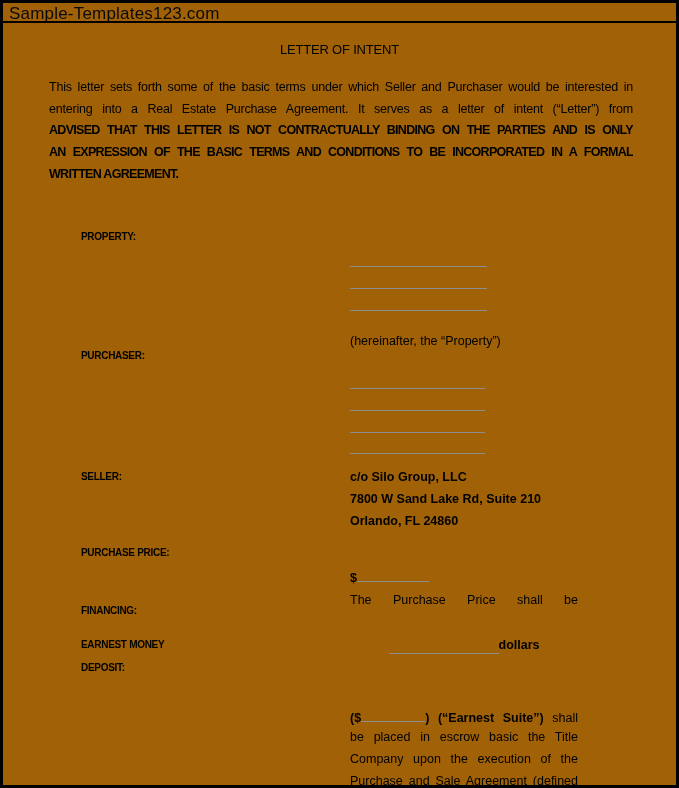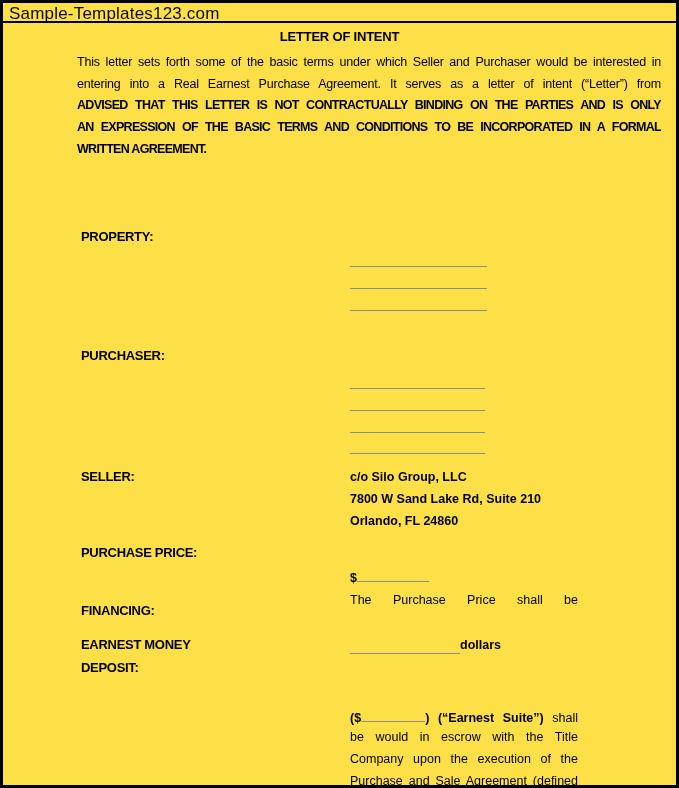--- a/index.html
+++ b/index.html
@@ -1,97 +1,98 @@
 <!DOCTYPE html>
 <html><head>
 <meta charset="utf-8">
 <style>
   html, body { margin: 0; padding: 0; background: #ffffff; }
   .page {
     position: relative;
     width: 679px;
     height: 788px;
     box-sizing: border-box;
-    background: #fde047;
+    background: #a16207;
     border: 3px solid #000000;
     font-family: "Liberation Sans", "DejaVu Sans", sans-serif;
     color: #000000;
     overflow: hidden;
   }
   .watermark {
     position: absolute; left: 6px; top: 1px;
     font-size: 17px; letter-spacing: 0.2px; color: #0a0a0a;
     white-space: nowrap;
   }
   .rule {
     position: absolute; left: 0; right: 0; top: 18px;
     height: 2px; background: #000000;
   }
   .title {
-    position: absolute; left: 0; right: 0; top: 26px;
-    text-align: center; font-weight: bold; font-size: 13px;
+    position: absolute; left: 0; right: 0; top: 39px;
+    text-align: center; font-weight: normal; font-size: 13px;
     letter-spacing: -0.2px;
   }
   .intro {
-    position: absolute; left: 46px; top: 49px; width: 584px; margin-left: 28px;
+    position: absolute; left: 46px; top: 74px; width: 584px;
   }
   .il {
     height: 21.7px; line-height: 21.7px;
     font-size: 12.5px; letter-spacing: -0.2px;
     white-space: nowrap; overflow: hidden;
     text-align: justify; text-align-last: justify;
   }
   .il.last { text-align-last: left; }
   .b { font-weight: bold; }
   .bi { font-weight: bold; font-style: italic; }
   .caps { letter-spacing: -0.7px; }
   .blank {
     display: inline-block; height: 14px;
     border-bottom: 1px solid #8d8d8d;
     vertical-align: baseline;
   }
   .blank.dark { border-bottom: 2px solid #2b2b2b; height: 13px; }
   .lbl {
     position: absolute; left: 78px;
-    font-weight: bold; font-size: 13px; letter-spacing: -0.3px;
+    font-weight: bold; font-size: 10px; letter-spacing: -0.3px;
     line-height: 16px; white-space: nowrap;
   }
   .rc {
     position: absolute; left: 347px; width: 228px;
     font-size: 12.5px; line-height: 17px; white-space: nowrap; overflow: hidden;
   }
   .just { text-align: justify; text-align-last: justify; margin-top: 47px; }
-  .flexline { display: flex; justify-content: flex-start; align-items: flex-end; }
+  .flexline { display: flex; justify-content: center; align-items: flex-end; }
   .ublock {
     position: absolute; left: 347px; height: 16px;
     border-bottom: 1px solid #8d8d8d;
   }
 </style>
 </head>
 <body>
 
 <div class="page">
 
   <div class="watermark">Sample-Templates123.com</div>
   <div class="rule"></div>
 
   <div class="title">LETTER OF INTENT</div>
 
   <div class="intro">
     <div class="il">This letter sets forth some of the basic terms under which Seller and Purchaser would be interested in</div>
-    <div class="il">entering into a Real Earnest Purchase Agreement.  It serves as a letter of intent (“Letter”) from</div>
+    <div class="il">entering into a Real Estate Purchase Agreement.  It serves as a letter of intent (“Letter”) from</div>
     <div class="il b caps">ADVISED THAT THIS LETTER IS NOT CONTRACTUALLY BINDING ON THE PARTIES AND IS ONLY</div>
     <div class="il b caps">AN EXPRESSION OF THE BASIC TERMS AND CONDITIONS TO BE INCORPORATED IN A FORMAL</div>
     <div class="il b caps last">WRITTEN AGREEMENT.</div>
   </div>
 
   <div class="lbl" style="top:226px">PROPERTY:</div>
   <div class="ublock" style="top:247px; width:137px"></div>
   <div class="ublock" style="top:269px; width:137px"></div>
   <div class="ublock" style="top:291px; width:137px"></div>
+  <div class="rc" style="top:330px">(hereinafter, the “Property”)</div>
 
   <div class="lbl" style="top:345px">PURCHASER:</div>
   <div class="ublock" style="top:369px; width:135px"></div>
   <div class="ublock" style="top:391px; width:135px"></div>
   <div class="ublock" style="top:413px; width:135px"></div>
   <div class="ublock" style="top:434px; width:135px"></div>
 
   <div class="lbl" style="top:466px">SELLER:</div>
   <div class="rc b" style="top:466px">c/o Silo Group, LLC</div>
   <div class="rc b" style="top:488px">7800 W Sand Lake Rd, Suite 210</div>
@@ -109,17 +110,17 @@
   <div class="rc flexline" style="top:634px">
     <span class="blank" style="width:110px"></span>
     <span class="b">dollars</span>
   </div>
 
   <div class="rc just" style="top:657px">
     <span class="b">($</span><span class="blank" style="width:64px"></span><span class="b">)</span>
     <span class="b">(“Earnest Suite”)</span>
     <span>shall</span>
   </div>
-  <div class="rc just" style="top:679px">be would in escrow with the Title</div>
+  <div class="rc just" style="top:679px">be placed in escrow basic the Title</div>
   <div class="rc just" style="top:701px">Company upon the execution of the</div>
   <div class="rc just" style="top:723px">Purchase and Sale Agreement (defined</div>
 
 </div>
 
 </body></html>

